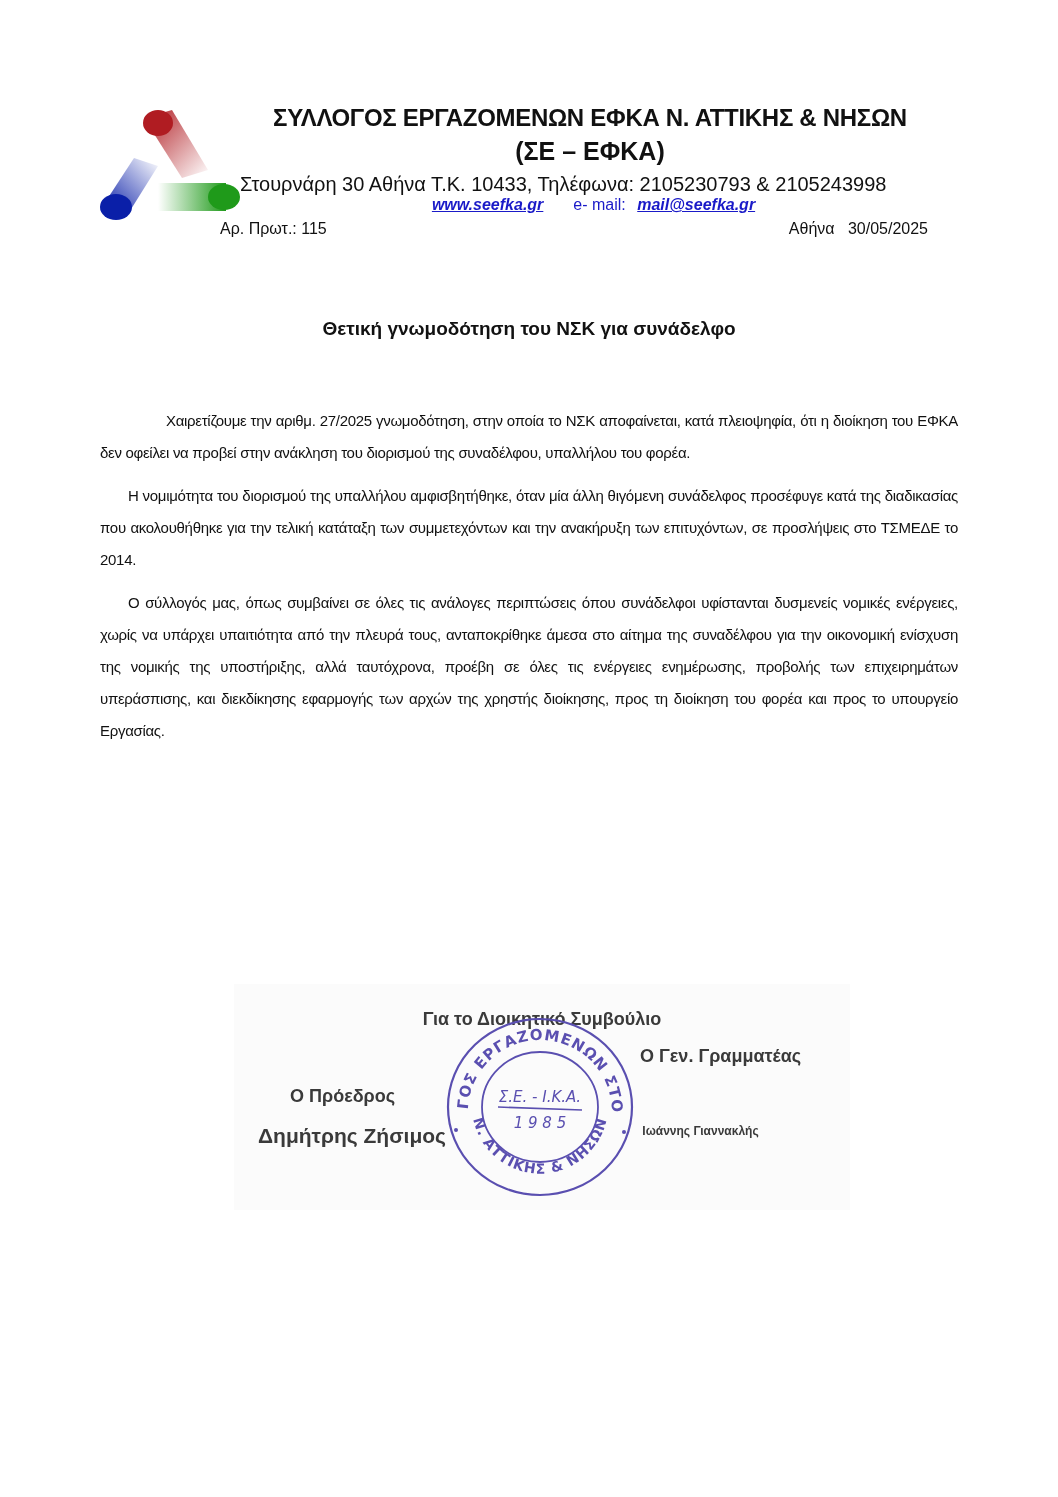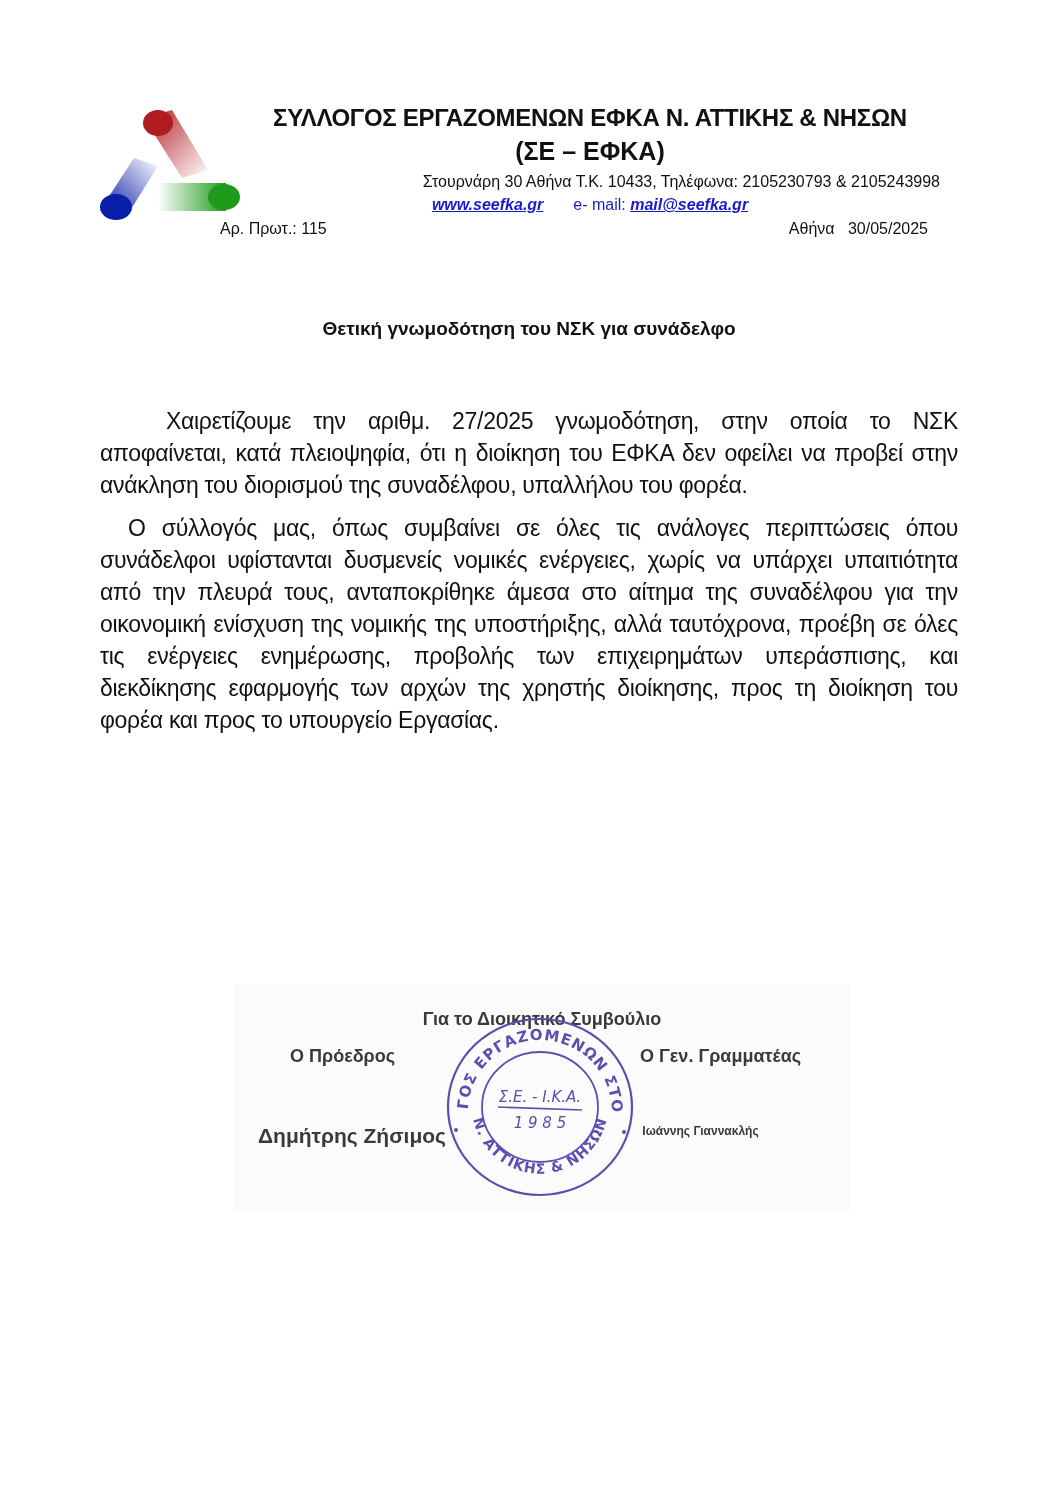--- a/index.html
+++ b/index.html
@@ -8,44 +8,44 @@
     .abs { position: absolute; }
 
     
     #logo { left: 96px; top: 100px; width: 150px; height: 122px; }
 
     
     .org-title { left: 240px; width: 700px; top: 104px; text-align: center;
                  font-size: 24px; font-weight: bold; letter-spacing: -0.3px; color: #111; }
     .org-abbr { left: 240px; width: 700px; top: 137px; text-align: center;
                 font-size: 25px; font-weight: bold; color: #111; }
-    .org-address { left: 240px; width: 700px; top: 173px; text-align: right;
-                   font-size: 16px; color: #111; }
+    .org-address { left: 240px; width: 700px; top: 173px; text-align: left;
+                   font-size: 20px; color: #111; }
     .org-contact { left: 240px; width: 700px; top: 196px; text-align: center;
                    font-size: 16px; color: #1a1ac8; }
-    .org-contact a { color: #1a1ac8; font-weight: bold; font-style: italic; text-decoration: underline; }
+    .org-contact a { color: #1a1ac8; font-weight: bold; font-style: italic; text-decoration: underline; margin-left: 7px; }
     .org-contact .gap { display: inline-block; width: 30px; }
     .ref-num { left: 220px; top: 220px; font-size: 16px; color: #111; }
     .ref-date { left: 760px; width: 168px; top: 220px; text-align: right; font-size: 16px; color: #111; }
 
     
     .doc-title { left: 100px; width: 858px; top: 318px; text-align: center;
                  font-size: 19px; font-weight: bold; color: #111; }
 
     
-    .doc-body { left: 100px; width: 858px; top: 405px; font-size: 23px; line-height: 32px;
+    .doc-body { left: 100px; width: 858px; top: 405px; font-size: 15px; line-height: 32px;
                 text-align: justify; color: #111; letter-spacing: -0.3px; }
     .doc-body p { margin: 0 0 11px 0; text-indent: 28px; }
     .doc-body p.first { text-indent: 66px; }
 
     
     .sig-box { left: 234px; top: 984px; width: 616px; height: 226px; background: #fbfbfb; }
     .sig-heading { left: 234px; width: 616px; top: 1009px; text-align: center; font-size: 18px;
                    font-weight: bold; color: #3a3a3a; }
-    .sig-role-left { left: 290px; top: 1046px; font-size: 18px; font-weight: bold; color: #3a3a3a; }
+    .sig-role-left { left: 290px; top: 1086px; font-size: 18px; font-weight: bold; color: #3a3a3a; }
     .sig-role-right { left: 640px; top: 1046px; font-size: 18px; font-weight: bold; color: #3a3a3a; }
     .sig-name-left { left: 258px; top: 1124px; font-size: 21px; font-weight: bold; color: #3a3a3a; }
     .sig-name-right { left: 573px; width: 255px; top: 1124px; text-align: center; font-size: 12px; font-weight: bold; color: #3a3a3a; }
     #stamp { left: 440px; top: 1010px; width: 200px; height: 190px; }
   </style>
 </head>
 <body>
 
 <svg id="logo" class="abs" viewBox="0 0 150 122">
   <defs>
@@ -79,20 +79,21 @@
 <div class="abs org-contact">
   <a>www.seefka.gr</a><span class="gap"></span><span>e- mail:</span> <a>mail@seefka.gr</a>
 </div>
 <div class="abs ref-num">Αρ. Πρωτ.: 115</div>
 <div class="abs ref-date" style="white-space: pre;">Αθήνα   30/05/2025</div>
 
 <div class="abs doc-title">Θετική γνωμοδότηση του ΝΣΚ για συνάδελφο</div>
 
 <div class="abs doc-body">
   <p class="first">Χαιρετίζουμε την αριθμ. 27/2025 γνωμοδότηση, στην οποία το ΝΣΚ αποφαίνεται, κατά πλειοψηφία, ότι η διοίκηση του ΕΦΚΑ δεν οφείλει να προβεί στην ανάκληση του διορισμού της συναδέλφου, υπαλλήλου του φορέα.</p>
+  <p>Η νομιμότητα του διορισμού της υπαλλήλου αμφισβητήθηκε, όταν μία άλλη θιγόμενη συνάδελφος προσέφυγε κατά της διαδικασίας που ακολουθήθηκε για την τελική κατάταξη των συμμετεχόντων και την ανακήρυξη των επιτυχόντων, σε προσλήψεις στο ΤΣΜΕΔΕ το 2014.</p>
   <p>Ο σύλλογός μας, όπως συμβαίνει σε όλες τις ανάλογες περιπτώσεις όπου συνάδελφοι υφίστανται δυσμενείς νομικές ενέργειες, χωρίς να υπάρχει υπαιτιότητα από την πλευρά τους, ανταποκρίθηκε άμεσα στο αίτημα της συναδέλφου για την οικονομική ενίσχυση της νομικής της υποστήριξης, αλλά ταυτόχρονα, προέβη σε όλες τις ενέργειες ενημέρωσης, προβολής των επιχειρημάτων υπεράσπισης, και διεκδίκησης εφαρμογής των αρχών της χρηστής διοίκησης, προς τη διοίκηση του φορέα και προς το υπουργείο Εργασίας.</p>
 </div>
 
 <div class="abs sig-box"></div>
 <div class="abs sig-heading">Για το Διοικητικό Συμβούλιο</div>
 <div class="abs sig-role-left">Ο Πρόεδρος</div>
 <div class="abs sig-role-right">Ο Γεν. Γραμματέας</div>
 <div class="abs sig-name-left">Δημήτρης Ζήσιμος</div>
 <div class="abs sig-name-right">Ιωάννης Γιαννακλής</div>
 

